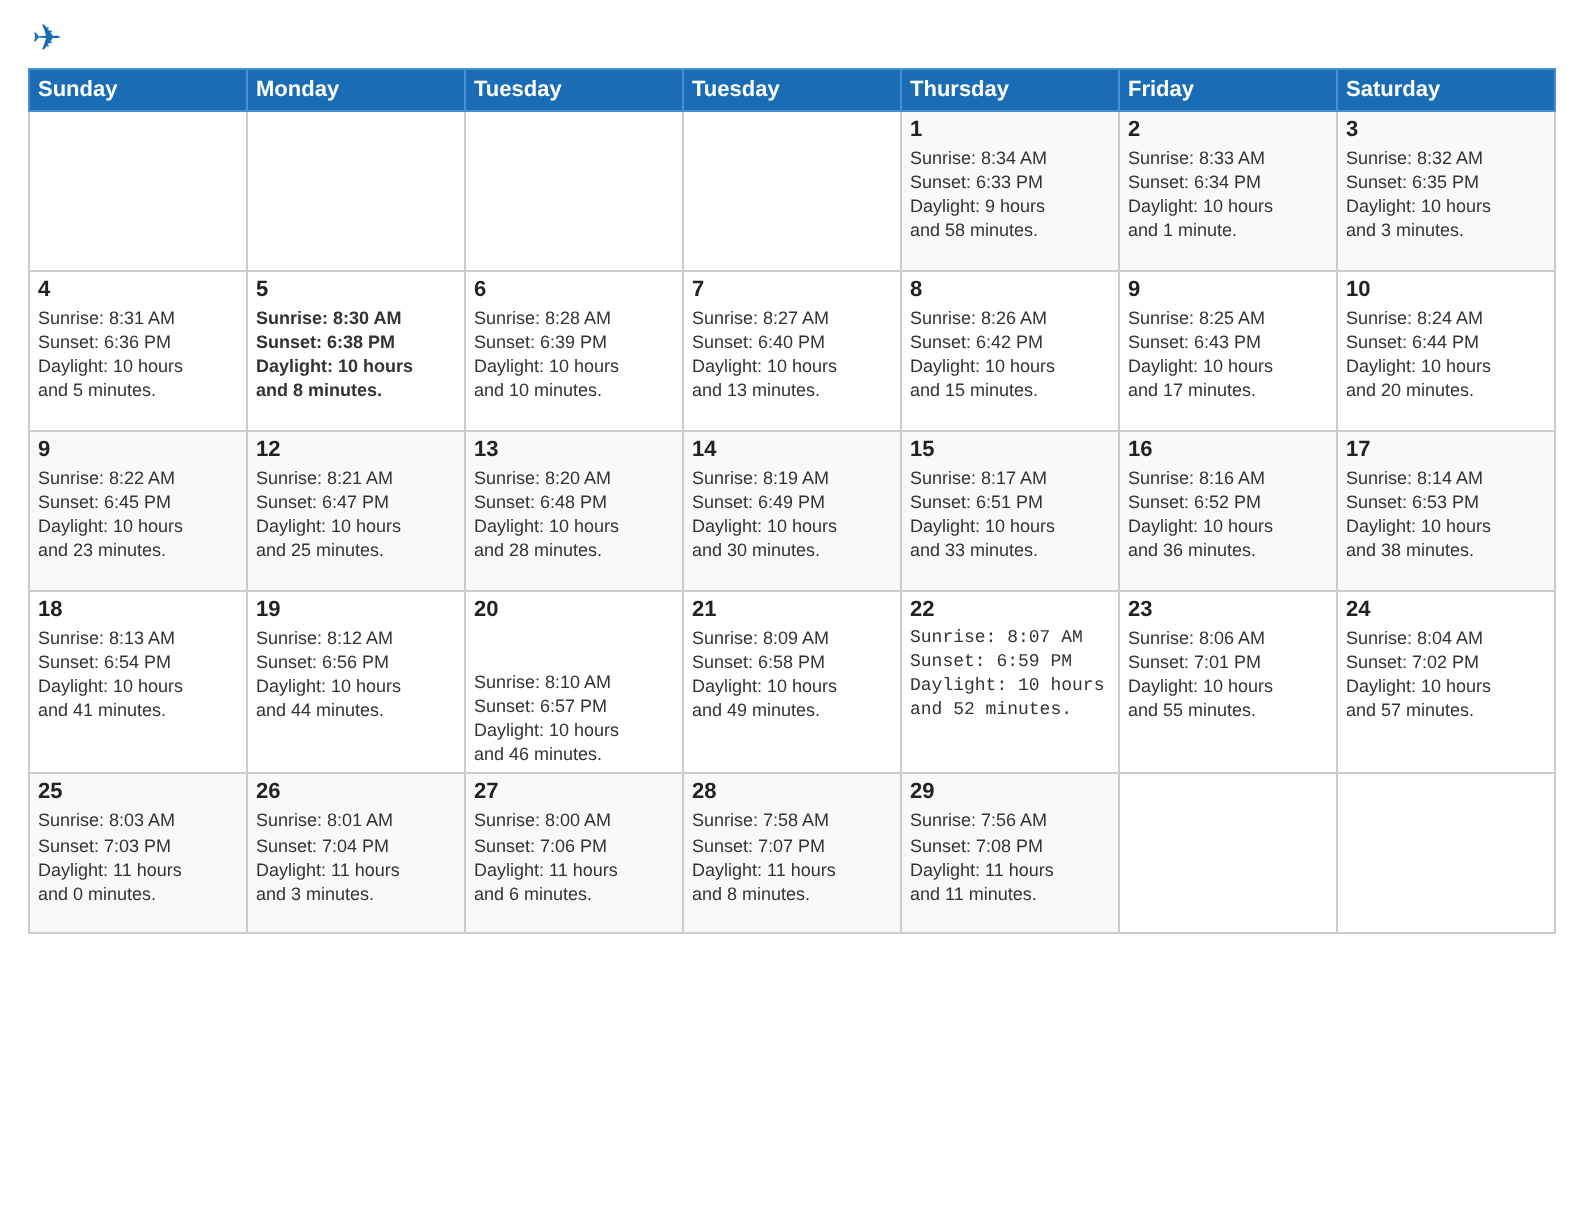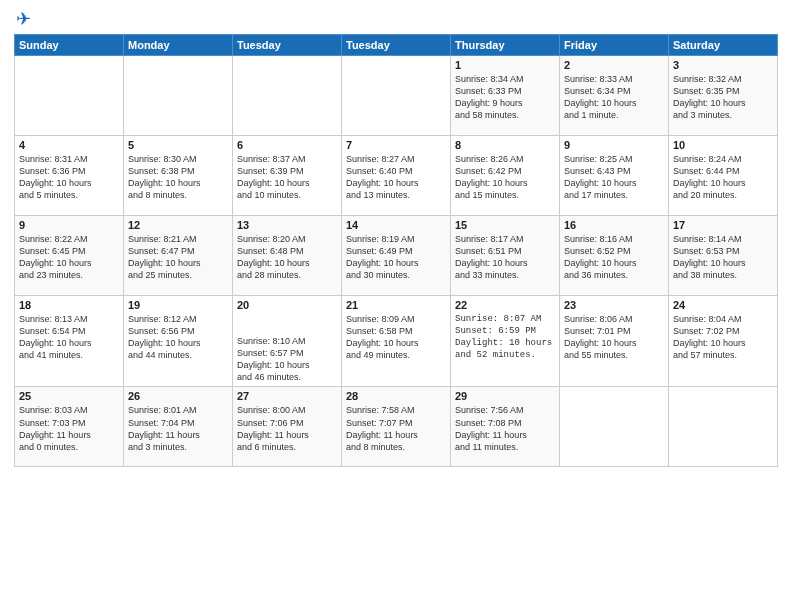--- a/index.html
+++ b/index.html
@@ -142,28 +142,28 @@
         <tr>
           <td>
             <div class="day-num">4</div>
             <div class="day-info" style="white-space: pre-line;">Sunrise: 8:31 AM
 Sunset: 6:36 PM
 Daylight: 10 hours
 and 5 minutes.</div>
           </td>
           <td>
             <div class="day-num">5</div>
-            <div class="day-info" style="white-space: pre-line;">Sunrise: 8:30 AM
+            <div class="day-info" style="white-space: pre-line; font-weight: bold;">Sunrise: 8:30 AM
 Sunset: 6:38 PM
 Daylight: 10 hours
 and 8 minutes.</div>
           </td>
           <td>
             <div class="day-num">6</div>
-            <div class="day-info" style="white-space: pre-line;">Sunrise: 8:37 AM
+            <div class="day-info" style="white-space: pre-line;">Sunrise: 8:28 AM
 Sunset: 6:39 PM
 Daylight: 10 hours
 and 10 minutes.</div>
           </td>
           <td>
             <div class="day-num">7</div>
             <div class="day-info" style="white-space: pre-line;">Sunrise: 8:27 AM
 Sunset: 6:40 PM
 Daylight: 10 hours
 and 13 minutes.</div>

